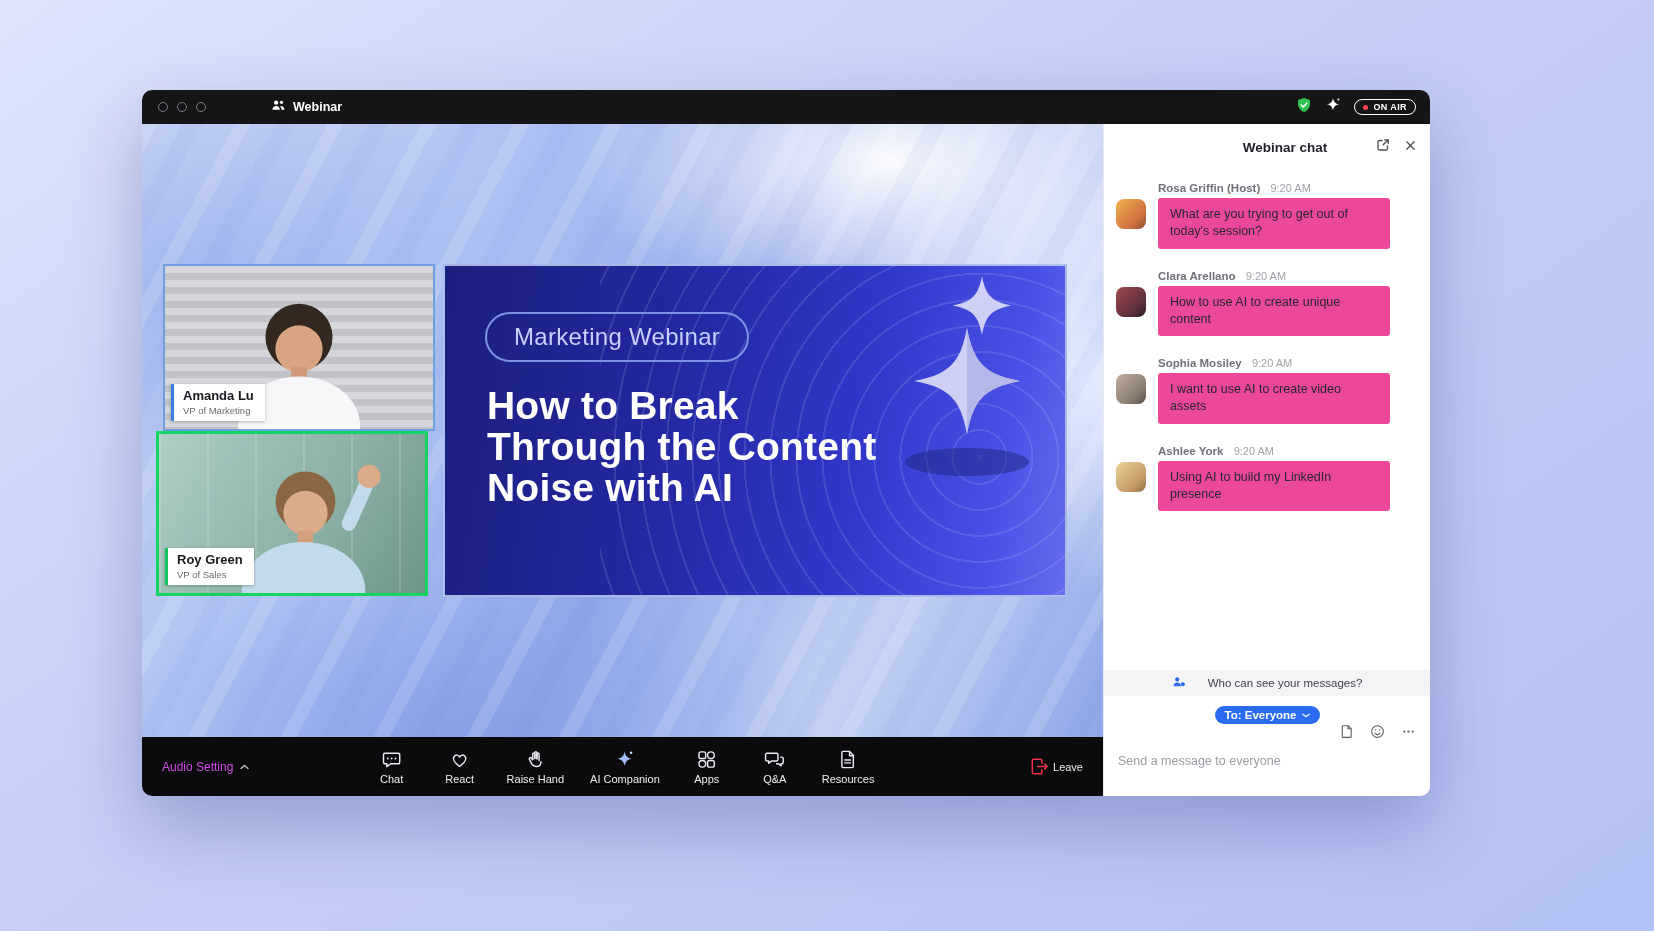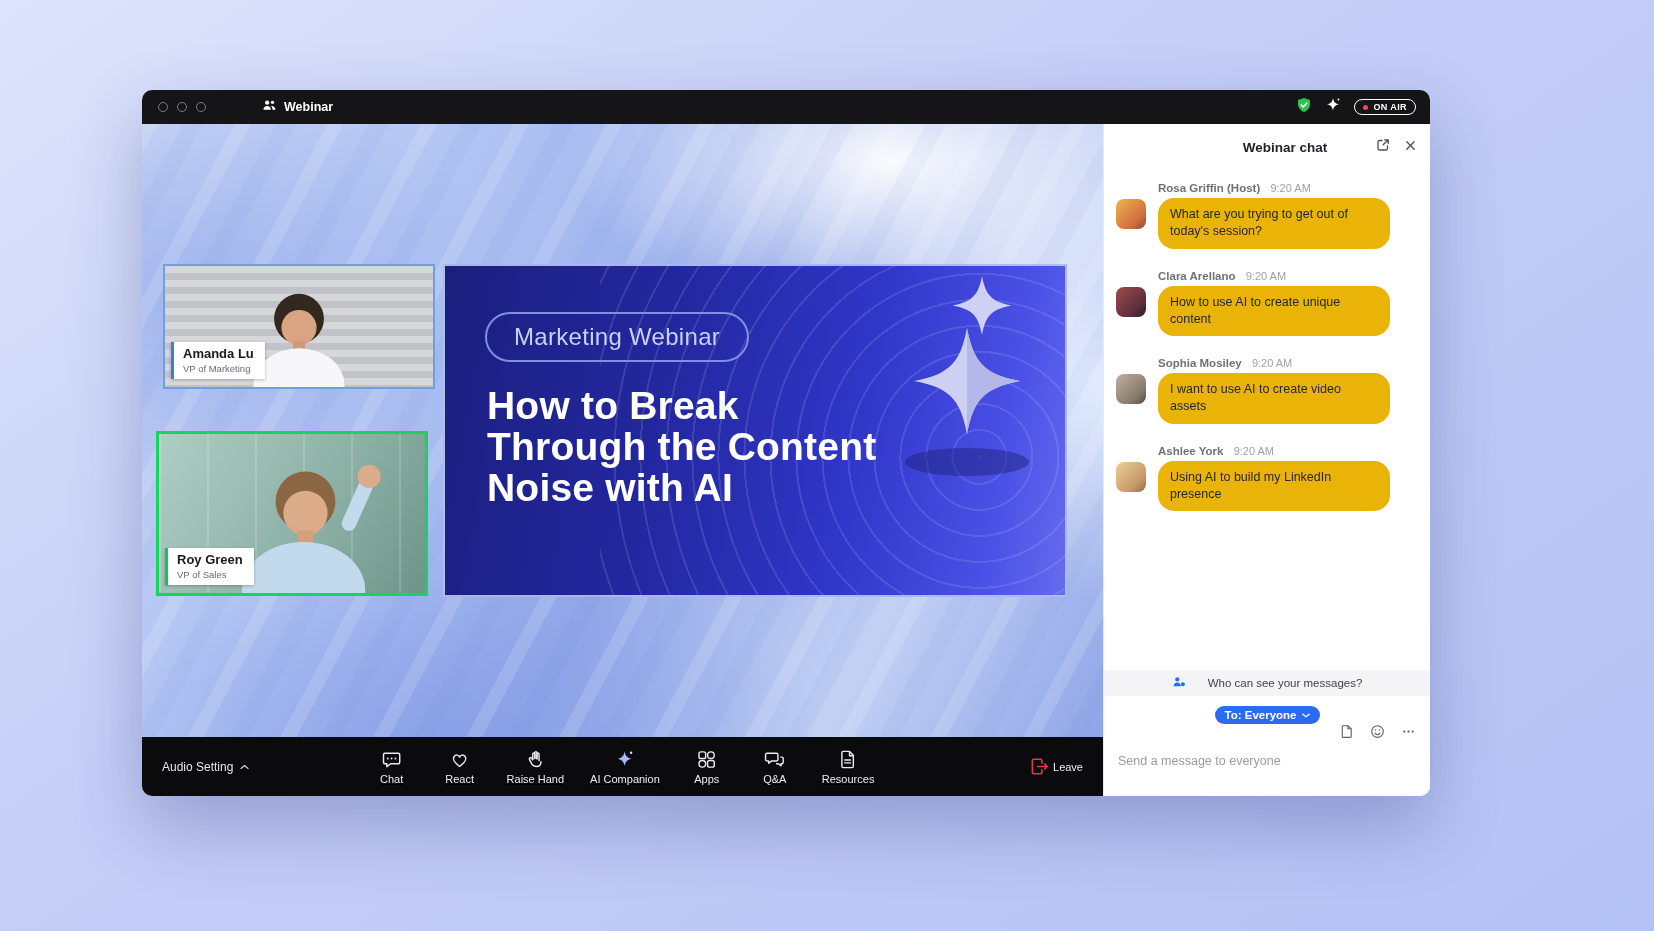--- a/index.html
+++ b/index.html
@@ -6,21 +6,21 @@
   html,body { width:1654px; height:931px; font-family:"Liberation Sans","DejaVu Sans",sans-serif; }
   .page { position:relative; width:1654px; height:931px; overflow:hidden;
           background:linear-gradient(145deg,#dde4fb 0%,#c6cff7 40%,#b4c1f4 100%); }
 
   
   .window { position:absolute; left:142px; top:90px; width:1288px; height:706px;
             border-radius:10px; overflow:hidden; background:#fff; display:flex; flex-direction:column;
             box-shadow:0 30px 70px rgba(40,50,120,.30); }
 
   
-  .titlebar { flex:0 0 34px; background:#151517; display:flex; align-items:center; padding:0 14px; }
+  .titlebar { flex:0 0 34px; background:#151517; display:flex; align-items:center; padding:0 14px;gap:9px; }
   .lights { display:flex; gap:9px; margin-left:2px; }
   .light { width:10px; height:10px; border-radius:50%; border:1px solid #7a7a80; }
   .tb-title { display:flex; align-items:center; gap:7px; margin-left:56px; color:#fff;
               font-size:12.5px; font-weight:700; }
   .tb-right { margin-left:auto; display:flex; align-items:center; gap:13px; }
   .onair { display:flex; align-items:center; gap:5px; border:1px solid #fff; border-radius:20px;
            padding:2px 8px; color:#fff; font-size:9px; font-weight:700; letter-spacing:.4px; }
   .onair-dot { width:5px; height:5px; border-radius:50%; background:#ff4554; }
 
   .main { flex:1; display:flex; min-height:0; }
@@ -33,21 +33,21 @@
       radial-gradient(42% 50% at 100% 42%, rgba(235,242,255,.85), rgba(235,242,255,0) 70%),
       radial-gradient(45% 55% at 6% 28%, rgba(150,172,235,.75), rgba(150,172,235,0) 70%),
       radial-gradient(52% 42% at 34% 100%, rgba(135,158,230,.85), rgba(135,158,230,0) 70%),
       linear-gradient(118deg,#ccd8f6 0%,#a9bdf1 35%,#92a8e9 55%,#c3d1f4 78%,#8fa5e7 100%); }
   .video::before { content:""; position:absolute; inset:0; opacity:.5; pointer-events:none;
     background:repeating-linear-gradient(118deg, rgba(255,255,255,.28) 0 14px, rgba(255,255,255,0) 14px 36px,
       rgba(95,120,205,.12) 36px 54px, rgba(255,255,255,0) 54px 82px); }
 
   .tile { position:absolute; z-index:2; overflow:hidden; }
   .tile svg.person { position:absolute; left:0; top:0; width:100%; height:100%; }
-  .tile-amanda { left:21px; top:140px; width:272px; height:125px; border:2px solid #6f9fe0;
+  .tile-amanda { left:21px; top:140px; width:272px; height:167px; border:2px solid #6f9fe0;
                  background:repeating-linear-gradient(180deg,#d6d7da 0 7px,#c1c3c8 7px 14px); }
   .tile-roy { left:14px; top:307px; width:272px; height:165px; border:3px solid #15d45f;
     background:
       repeating-linear-gradient(90deg, rgba(255,255,255,.16) 0 2px, rgba(0,0,0,0) 2px 48px),
       linear-gradient(120deg,#aecdc5 0%,#8bafa5 60%,#6e948a 100%); }
   .nametag { position:absolute; left:6px; bottom:8px; z-index:3; background:#fff;
              padding:4px 11px 5px 9px; box-shadow:0 1px 3px rgba(0,0,0,.25); }
   .nametag .name { font-size:13px; font-weight:700; color:#19191f; }
   .nametag .role { font-size:9.5px; color:#6a6a72; margin-top:2px; }
   .tag-blue { border-left:3px solid #3b7ce0; }
@@ -61,21 +61,21 @@
     background:repeating-radial-gradient(circle at 72% 55%, rgba(210,215,255,.14) 0 2px, rgba(0,0,0,0) 2px 26px); }
   .slide-badge { position:absolute; left:40px; top:46px; border:2px solid #7e90e2; color:#c7d1fb;
                  font-size:24px; padding:9px 27px; border-radius:30px; letter-spacing:.3px; }
   .slide-heading { position:absolute; left:42px; top:120px; color:#fff; font-size:39px; font-weight:700;
                    line-height:1.05; letter-spacing:.2px; }
   .slide-stars { position:absolute; right:6px; top:0; width:220px; height:230px; }
 
   
   .toolbar { flex:0 0 59px; background:#0b0b0d; display:flex; align-items:center;
              position:relative; padding:0 20px; }
-  .audio { display:flex; align-items:center; gap:7px; color:#e5e5e5; font-size:12px; }
+  .audio { display:flex; align-items:center; gap:7px; color:#d946ef; font-size:12px; }
   .tb-buttons { position:absolute; left:50%; top:0; height:100%; transform:translateX(-50%);
                 display:flex; align-items:center; gap:26px;text-decoration:underline; }
   .tbtn { display:flex; flex-direction:column; align-items:center; gap:3px; color:#ededf0;
           font-size:11px; min-width:42px; white-space:nowrap; }
   .tbtn svg { width:21px; height:21px; }
   .leave { margin-left:auto; display:flex; flex-direction:row; align-items:center; gap:3px;
            color:#ededf0; font-size:11px; }
   .leave svg { width:21px; height:21px; }
 
   
@@ -88,21 +88,21 @@
   .messages { flex:1; padding:12px 30px 0 12px; overflow:hidden; }
   .msg { position:relative; padding-left:42px; margin-bottom:21px; }
   .msg-avatar { position:absolute; left:0; top:17px; width:30px; height:30px; border-radius:8px; }
   .av0 { background:linear-gradient(135deg,#f2b24f 0%,#d07040 70%,#8a4a2e 100%); }
   .av1 { background:linear-gradient(135deg,#a04a4e 0%,#5c2f3c 70%,#2e1b26 100%); }
   .av2 { background:linear-gradient(135deg,#c0b0a2 0%,#887a6e 70%,#554b42 100%); }
   .av3 { background:linear-gradient(135deg,#ecd09a 0%,#c59a68 70%,#8e6c45 100%); }
   .msg-head { font-size:11.5px; color:#707079; margin-bottom:4px; }
   .msg-author { font-weight:600; }
   .msg-time { color:#a0a0a8; margin-left:7px; font-size:11px; }
-  .msg-bubble { display:inline-block; background:#eab308; border-radius:16px; padding:8px 12px;
+  .msg-bubble { display:inline-block; background:#ec4899; border-radius:3px; padding:8px 12px;
                 font-size:12.5px; color:#26262e; line-height:1.38; max-width:232px; }
 
   .visibility { flex:0 0 auto; background:#f4f4f7; display:flex; align-items:center; justify-content:center;
                 gap:22px; font-size:11.5px; color:#3f3f48; padding:5px 0; }
   .composer { flex:0 0 100px; padding:10px 14px; }
   .composer-row { display:flex; align-items:center;flex-direction:column; }
   .to-pill { background:#2a6bf2; color:#fff; font-size:11.5px; font-weight:600; border-radius:14px;
              padding:3px 10px; display:flex; align-items:center; gap:5px; }
   .c-icons { margin-left:auto; display:flex; gap:16px; align-items:center; }
   .composer-input { border:none; outline:none; width:100%; font-size:12.5px; color:#333;

